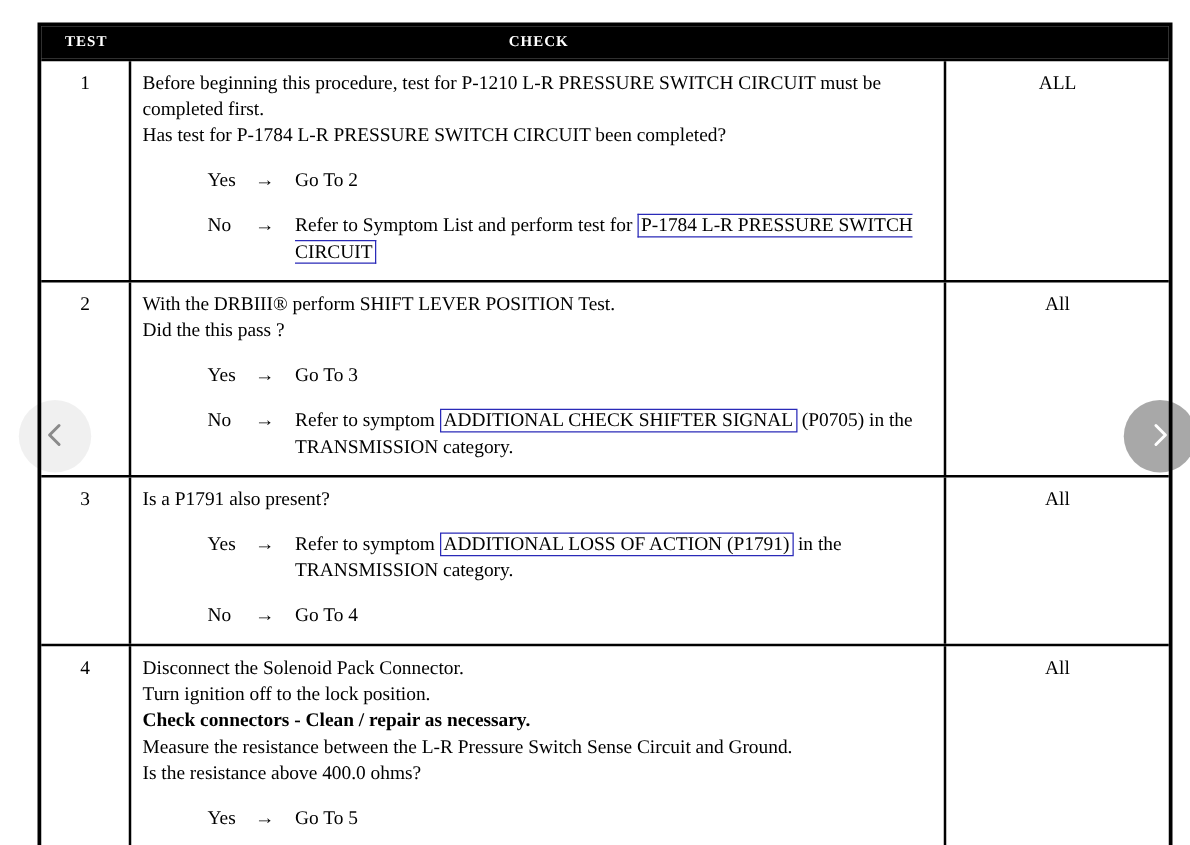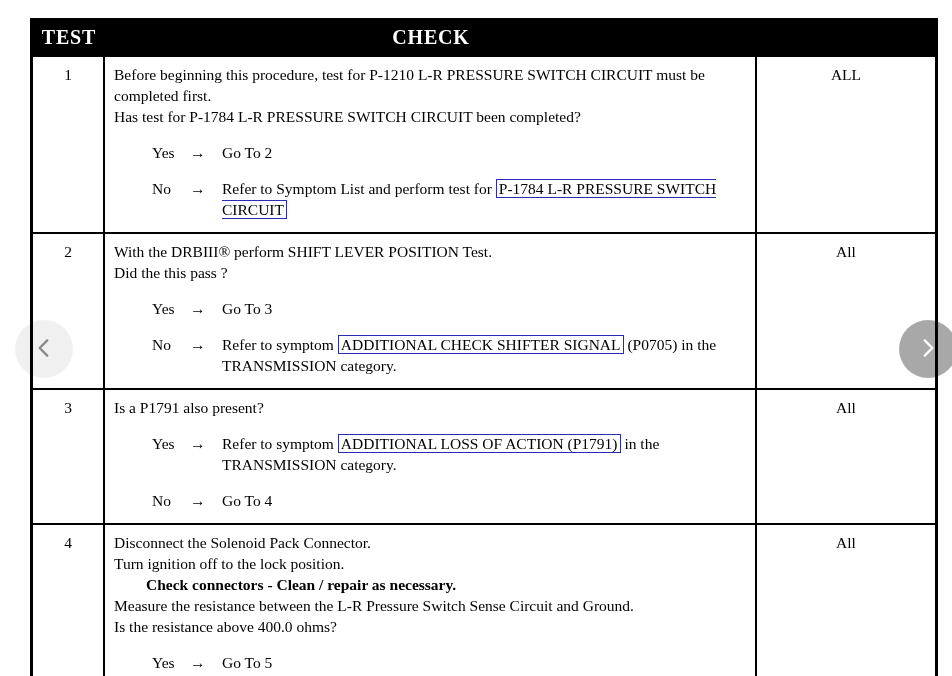--- a/index.html
+++ b/index.html
@@ -24,21 +24,21 @@
     display: grid;
     grid-template-columns: 72px 1fr 178px;
     border-top: 2px solid #000;
   }
   .trow:first-child { border-top: none; }
 
   .hdr { background: #000; color: #fff; }
   .hdr .cell {
     padding: 5px 4px 6px 4px;
     font-weight: bold;
-    font-size: 20px;
+    font-size: 12px;
     letter-spacing: 0.8px;
     text-align: center;
     border-right: none;
   }
 
   .cell { font-size: 15.5px; }
   .cell-test {
     border-right: 2px solid #000;
     text-align: center;
     padding-top: 9px;
@@ -47,25 +47,25 @@
     border-right: 2px solid #000;
     padding: 7px 10px 12px 9px;
     line-height: 21px;
   }
   .cell-appl {
     text-align: center;
     padding-top: 9px;
   }
 
   .cell-action p { margin: 0; }
-  .cell-action p.bold { font-weight: bold; margin-left: 32px; }
+  .cell-action p.bold { font-weight: bold; }
 
   .branch {
     display: flex;
-    margin: 15px 0 0 38px;
+    margin: 15px 0 0 52px;
     line-height: 21px;
   }
   .branch .blabel { width: 38px; flex: 0 0 38px; }
   .branch .barrow { width: 32px; flex: 0 0 32px; }
   .branch .btext { flex: 1 1 auto; padding-right: 4px; }
 
   .link-box {
     border: 1.5px solid #2a2ab8;
     padding: 0 2px;
     cursor: pointer;

